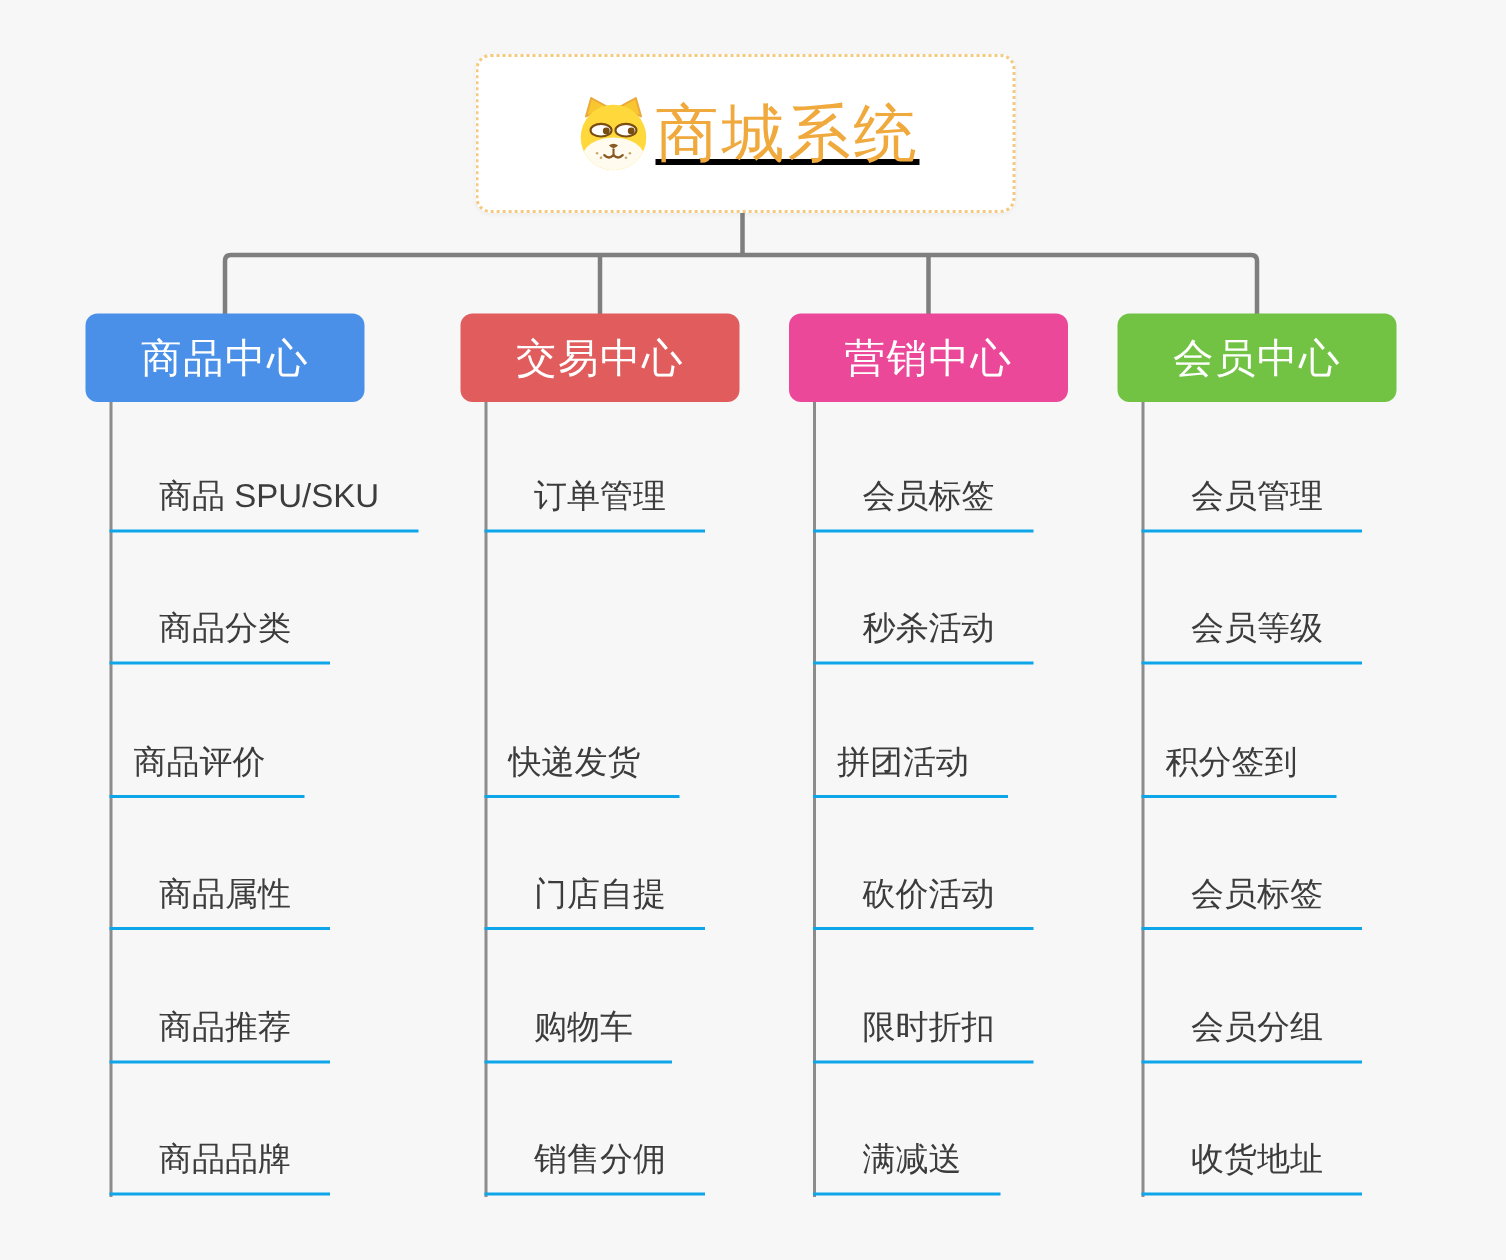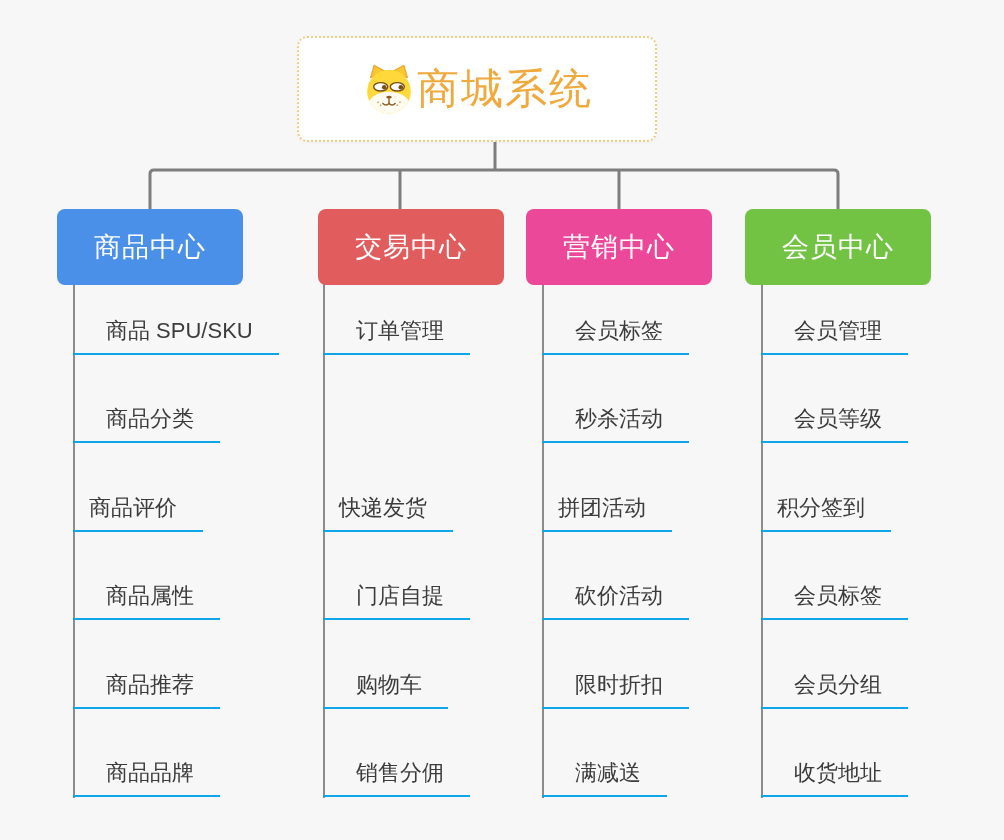--- a/index.html
+++ b/index.html
@@ -16,54 +16,55 @@
   }
   .connector-svg{
     position:absolute;
     left:0;top:0;
     width:1004px;height:840px;
     pointer-events:none;
   }
   
   .root-node{
     position:absolute;
-    left:297px;top:36px;
+    left:317px;top:36px;
     width:360px;height:106px;
     background:#ffffff;
     border:2px dotted #f5c97f;
     border-radius:10px;
     box-sizing:border-box;
     display:flex;
     align-items:center;
     justify-content:center;
     gap:0;
     box-shadow:0 1px 3px rgba(0,0,0,0.04);
+    text-decoration:underline;
   }
   .root-title{
     font-size:42px;
     letter-spacing:2px;
     color:#f0a93c;
     white-space:nowrap;
   }
   
   .branch-node{
     position:absolute;
     top:209px;
-    width:186px;height:76px;
+    width:186px;height:59px;
     border-radius:8px;
     display:flex;
     align-items:center;
     justify-content:center;
     color:#ffffff;
     font-size:27px;
     letter-spacing:1px;
     white-space:nowrap;
   }
   .branch-1{left:57px;}
-  .branch-2{left:318px;}
+  .branch-2{left:307px;}
   .branch-3{left:526px;}
   .branch-4{left:745px;}
   
   .leaf{
     position:absolute;
     font-size:22px;
     line-height:29px;
     color:#3c3c3c;
     padding:0 26px 8px 33px;
     border-bottom:2px solid #0ea5e9;

